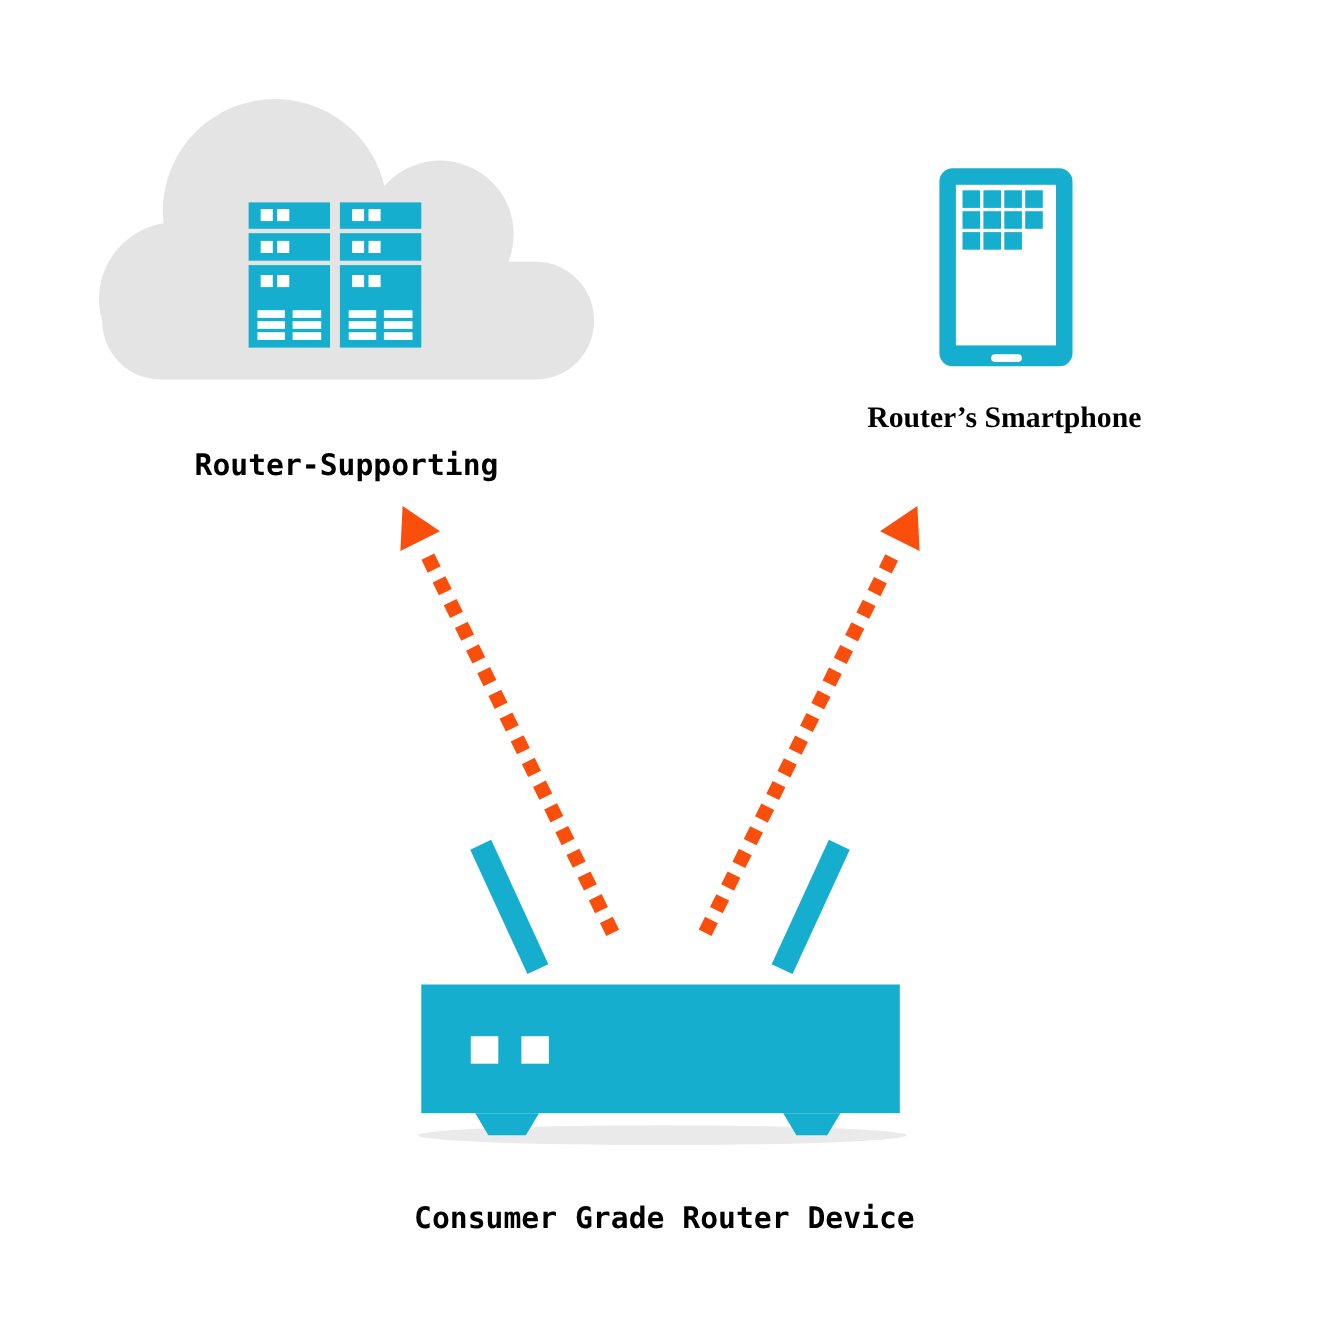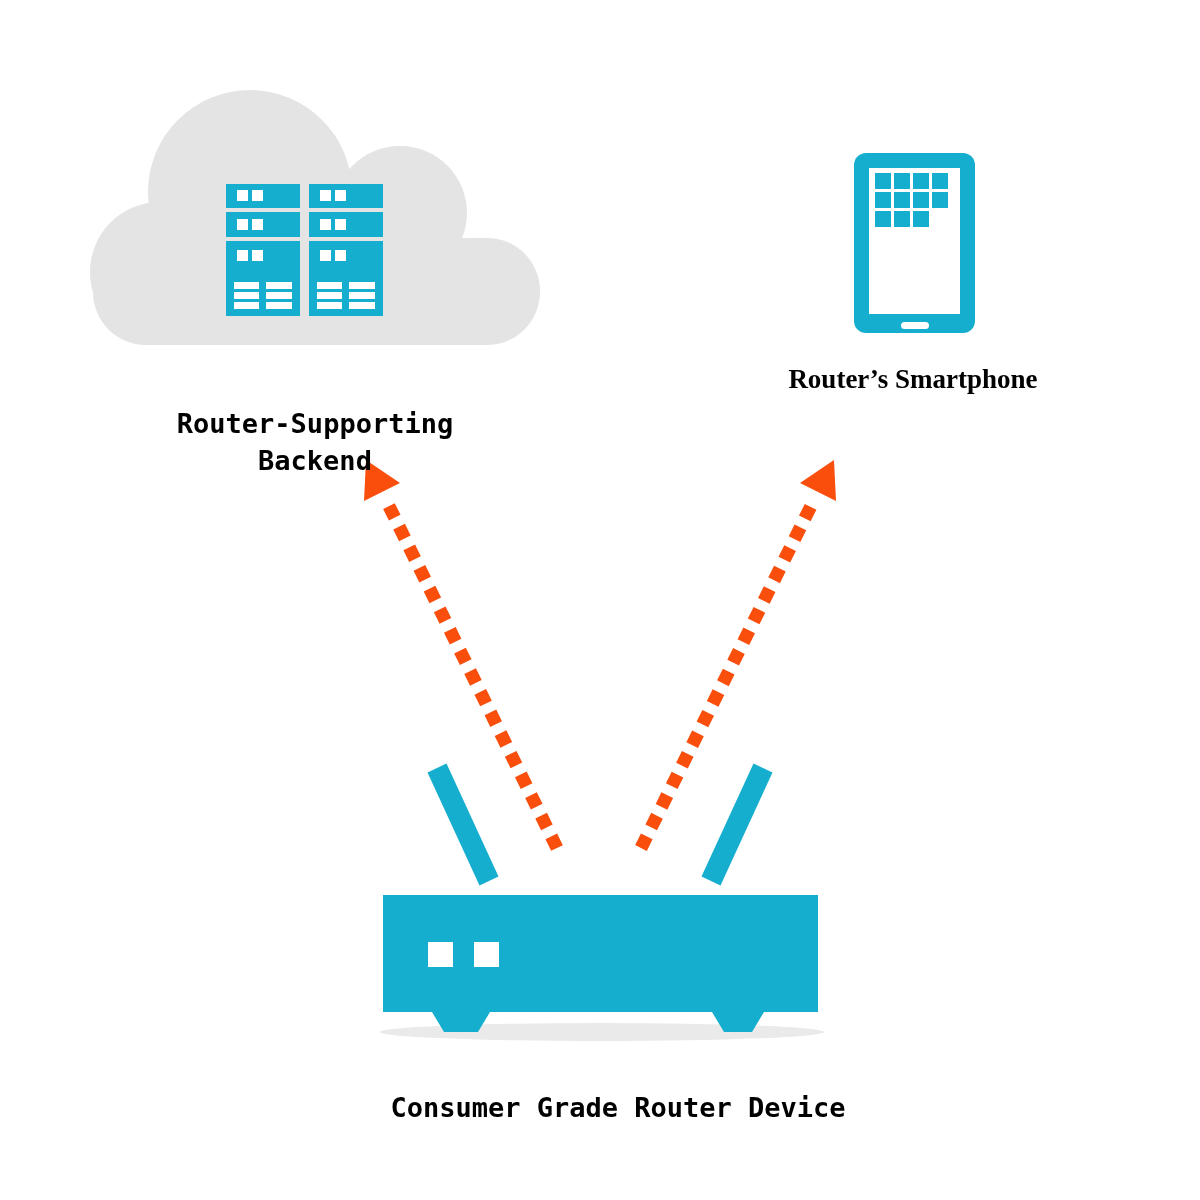--- a/index.html
+++ b/index.html
@@ -19,21 +19,21 @@
   .fill-cloud{fill:var(--cloud-gray);}
   .fill-shadow{fill:var(--shadow-gray);}
   .fill-orange{fill:var(--orange);}
   .edge-line{stroke:var(--orange);stroke-width:13;fill:none;stroke-dasharray:13 10;stroke-linecap:butt;}
   .label{
     position:absolute;text-align:center;color:var(--ink);
     font-weight:700;font-size:27px;line-height:37px;white-space:nowrap;
   }
   .label-backend{left:65px;top:361px;width:500px;margin-top:44px;}
   .label-app{left:663px;top:361px;width:500px;font-family:Liberation Serif, serif;}
-  .label-router{left:318px;top:1089px;width:600px;}
+  .label-router{left:304px;top:1089px;width:600px;}
 </style>
 </head>
 <body>
 
 <div class="canvas">
 
   <svg class="diagram-svg" width="1200" height="1200" viewBox="0 0 1200 1200">
 
     <defs>
       <g id="server-tower">
@@ -110,21 +110,20 @@
     </g>
 
     <g>
       <line class="edge-line" x1="641" y1="848" x2="815" y2="498"></line>
       <polygon class="fill-orange" points="834,460 800,483 836,501"></polygon>
     </g>
   </svg>
 
   <div class="label label-backend">
     <div>Router-Supporting</div>
-    <div>Backend</div>
   </div>
 
   <div class="label label-app">
     <div>Router’s Smartphone</div>
   </div>
 
   <div class="label label-router">
     <div>Consumer Grade Router Device</div>
   </div>
 

